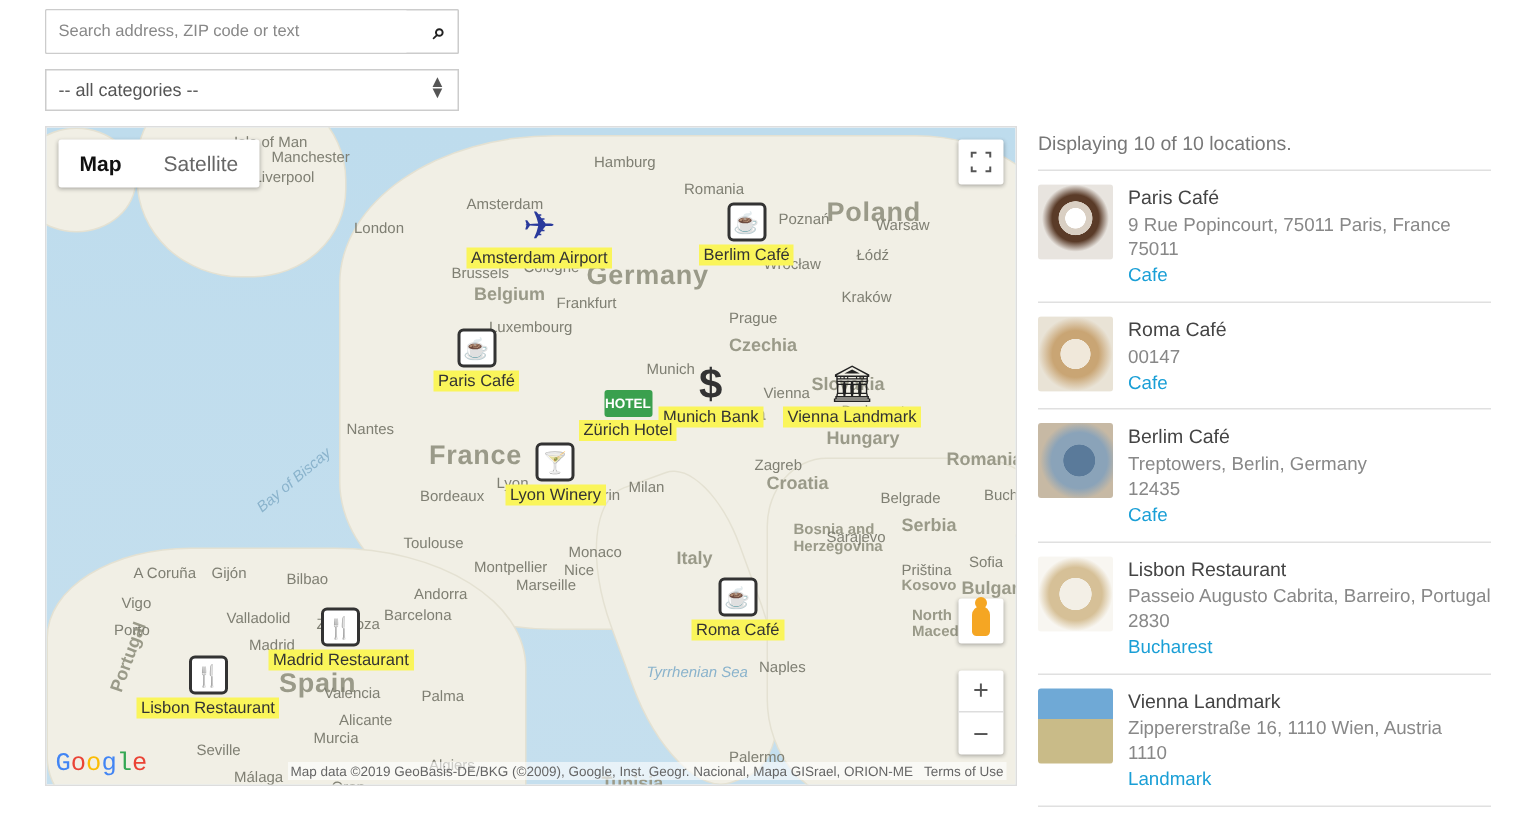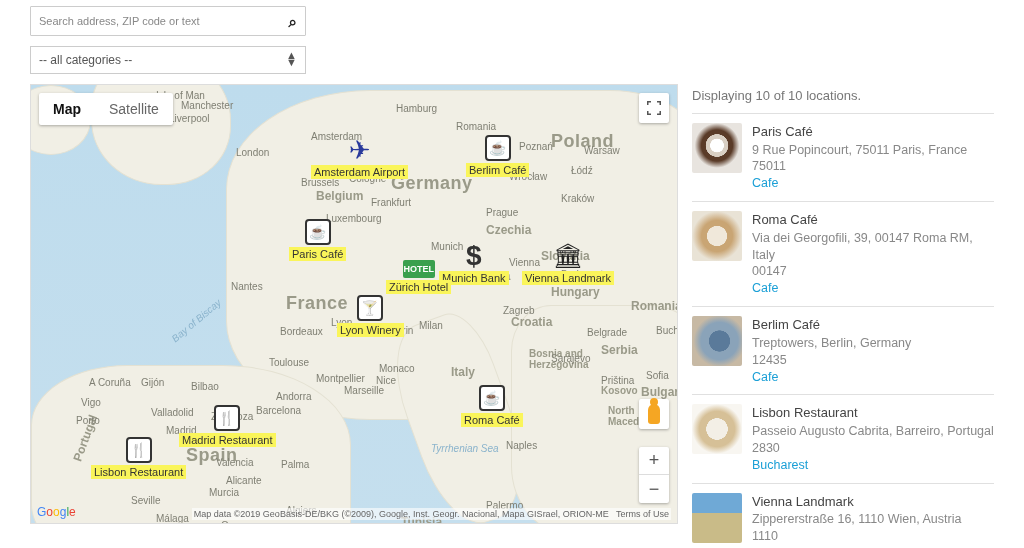--- a/index.html
+++ b/index.html
@@ -34,21 +34,21 @@
   .map-type { position:absolute; left:8px; top:8px; display:flex; background:#fff; box-shadow:0 1px 3px rgba(0,0,0,0.3); border-radius:2px; overflow:hidden; z-index:50;}
   .map-type div { padding:8px 14px; font-size:14px; color:#666; cursor:pointer; }
   .map-type div.active { color:#111; font-weight:600; }
   .fullscreen { position:absolute; right:8px; top:8px; width:30px; height:30px; background:#fff; box-shadow:0 1px 3px rgba(0,0,0,0.3); border-radius:2px; display:flex; align-items:center; justify-content:center; color:#555; cursor:pointer; z-index:50;}
   .zoom { position:absolute; right:8px; bottom:20px; width:30px; background:#fff; box-shadow:0 1px 3px rgba(0,0,0,0.3); border-radius:2px; z-index:50;}
   .zoom div { height:28px; display:flex; align-items:center; justify-content:center; font-size:18px; color:#555; cursor:pointer; }
   .zoom div:first-child { border-bottom:1px solid #ddd; }
   .pegman { position:absolute; right:8px; bottom:94px; width:30px; height:30px; background:#fff; box-shadow:0 1px 3px rgba(0,0,0,0.3); border-radius:2px; display:flex; align-items:center; justify-content:center; z-index:50;}
   .peg { width:12px; height:20px; background:#f5a623; border-radius:6px 6px 3px 3px; position:relative; }
   .peg::before{content:''; position:absolute; top:-6px; left:2px; width:8px; height:8px; background:#f5a623; border-radius:50%;}
-  .attrib { position:absolute; left:6px; bottom:4px; font-size:12px; color:#777; z-index:50; font-family:Liberation Sans, sans-serif;text-align:right; }
+  .attrib { position:absolute; left:6px; bottom:4px; font-size:17px; color:#777; z-index:50; font-family:Liberation Mono, monospace;text-align:right; }
   .attrib-r { position:absolute; right:6px; bottom:3px; font-size:9px; color:#666; z-index:50; background:rgba(255,255,255,0.6); padding:1px 2px;}
   .attrib-r a{ color:#666; text-decoration:none; }
 
   
   .status { font-size:13px; color:#777; margin:4px 0 10px 0; }
   .loc-list { }
   .loc-item { display:flex; gap:10px; padding:9px 0; border-top:1px solid #e0e0e0; }
   .loc-item:last-child { border-bottom:1px solid #e0e0e0; }
   .thumb { width:50px; height:50px; flex-shrink:0; border-radius:2px; }
   .loc-info { font-size:12.5px; line-height:1.35; }
@@ -240,21 +240,20 @@
               <div class="loc-title">Paris Café</div>
               <div class="loc-addr">9 Rue Popincourt, 75011 Paris, France</div>
               <div class="loc-zip">75011</div>
               <div class="loc-cat">Cafe</div>
             </div>
           </div>
           <div class="loc-item">
             <div class="thumb" style="background:radial-gradient(circle at 50% 50%, #f0e8da 0 28%, #c9a574 29% 44%, #e9e3d6 70%), #e9e3d6; background-size:cover;"></div>
             <div class="loc-info">
               <div class="loc-title">Roma Café</div>
-              <div class="loc-addr">Via dei Georgofili, 39, 00147 Roma RM, Italy</div>
               <div class="loc-zip">00147</div>
               <div class="loc-cat">Cafe</div>
             </div>
           </div>
           <div class="loc-item">
             <div class="thumb" style="background:radial-gradient(circle at 55% 50%, #5a7a9a 0 28%, #8aa3b9 29% 50%, #c7b9a4 70%), #c7b9a4; background-size:cover;"></div>
             <div class="loc-info">
               <div class="loc-title">Berlim Café</div>
               <div class="loc-addr">Treptowers, Berlin, Germany</div>
               <div class="loc-zip">12435</div>

